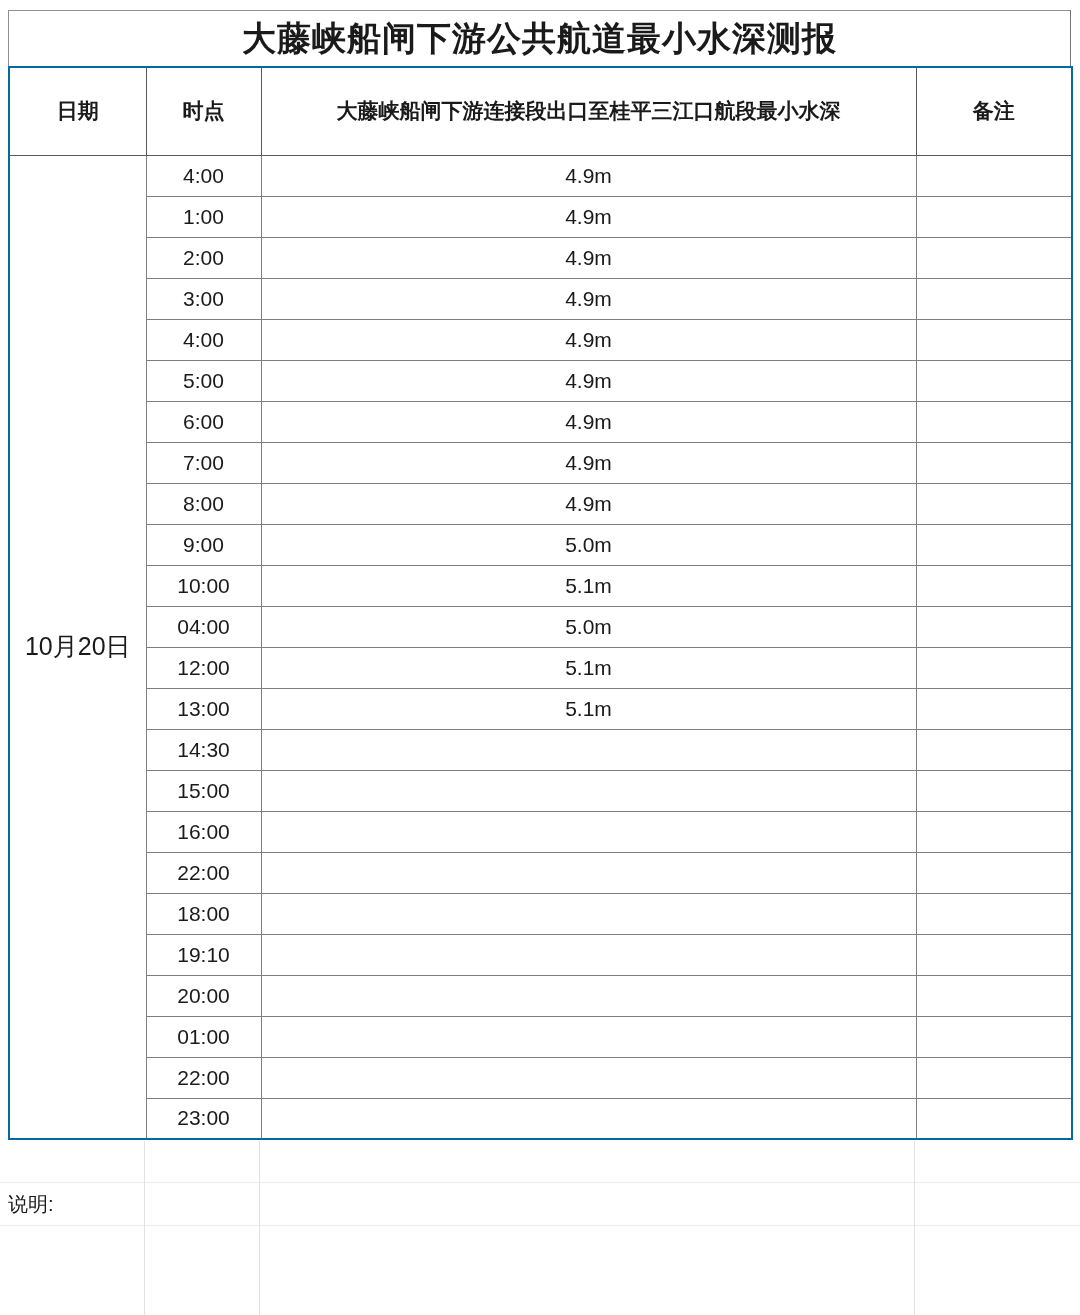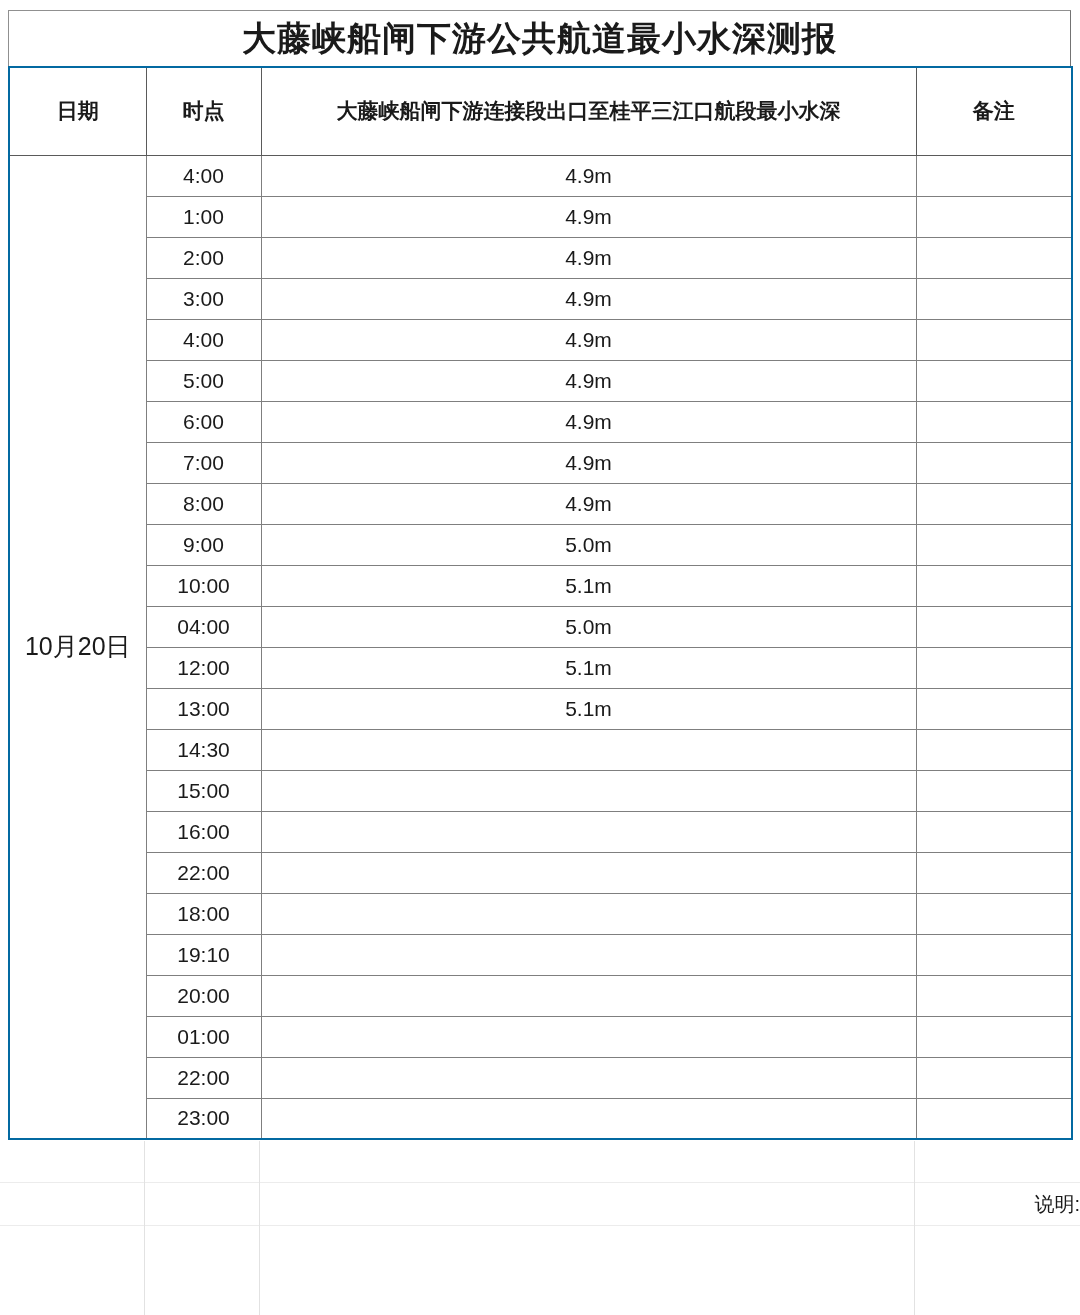--- a/index.html
+++ b/index.html
@@ -56,21 +56,20 @@
     left: 0; top: 1141px;
     width: 1080px; height: 174px;
     background: #ffffff;
   }
   .grid-row {
     width: 1080px;
     border-bottom: 1px solid #ececec;
     display: flex; align-items: center;
     font-size: 20px;
     padding-left: 8px;
-    justify-content: flex-end;
   }
   .grid-row.blank  { height: 42px; }
   .grid-row.label  { height: 43px; }
   .grid-row.note   { height: 42px; }
   .vline {
     position: absolute;
     top: 0; bottom: 0;
     width: 1px;
     background: #e2e2e2;
   }

